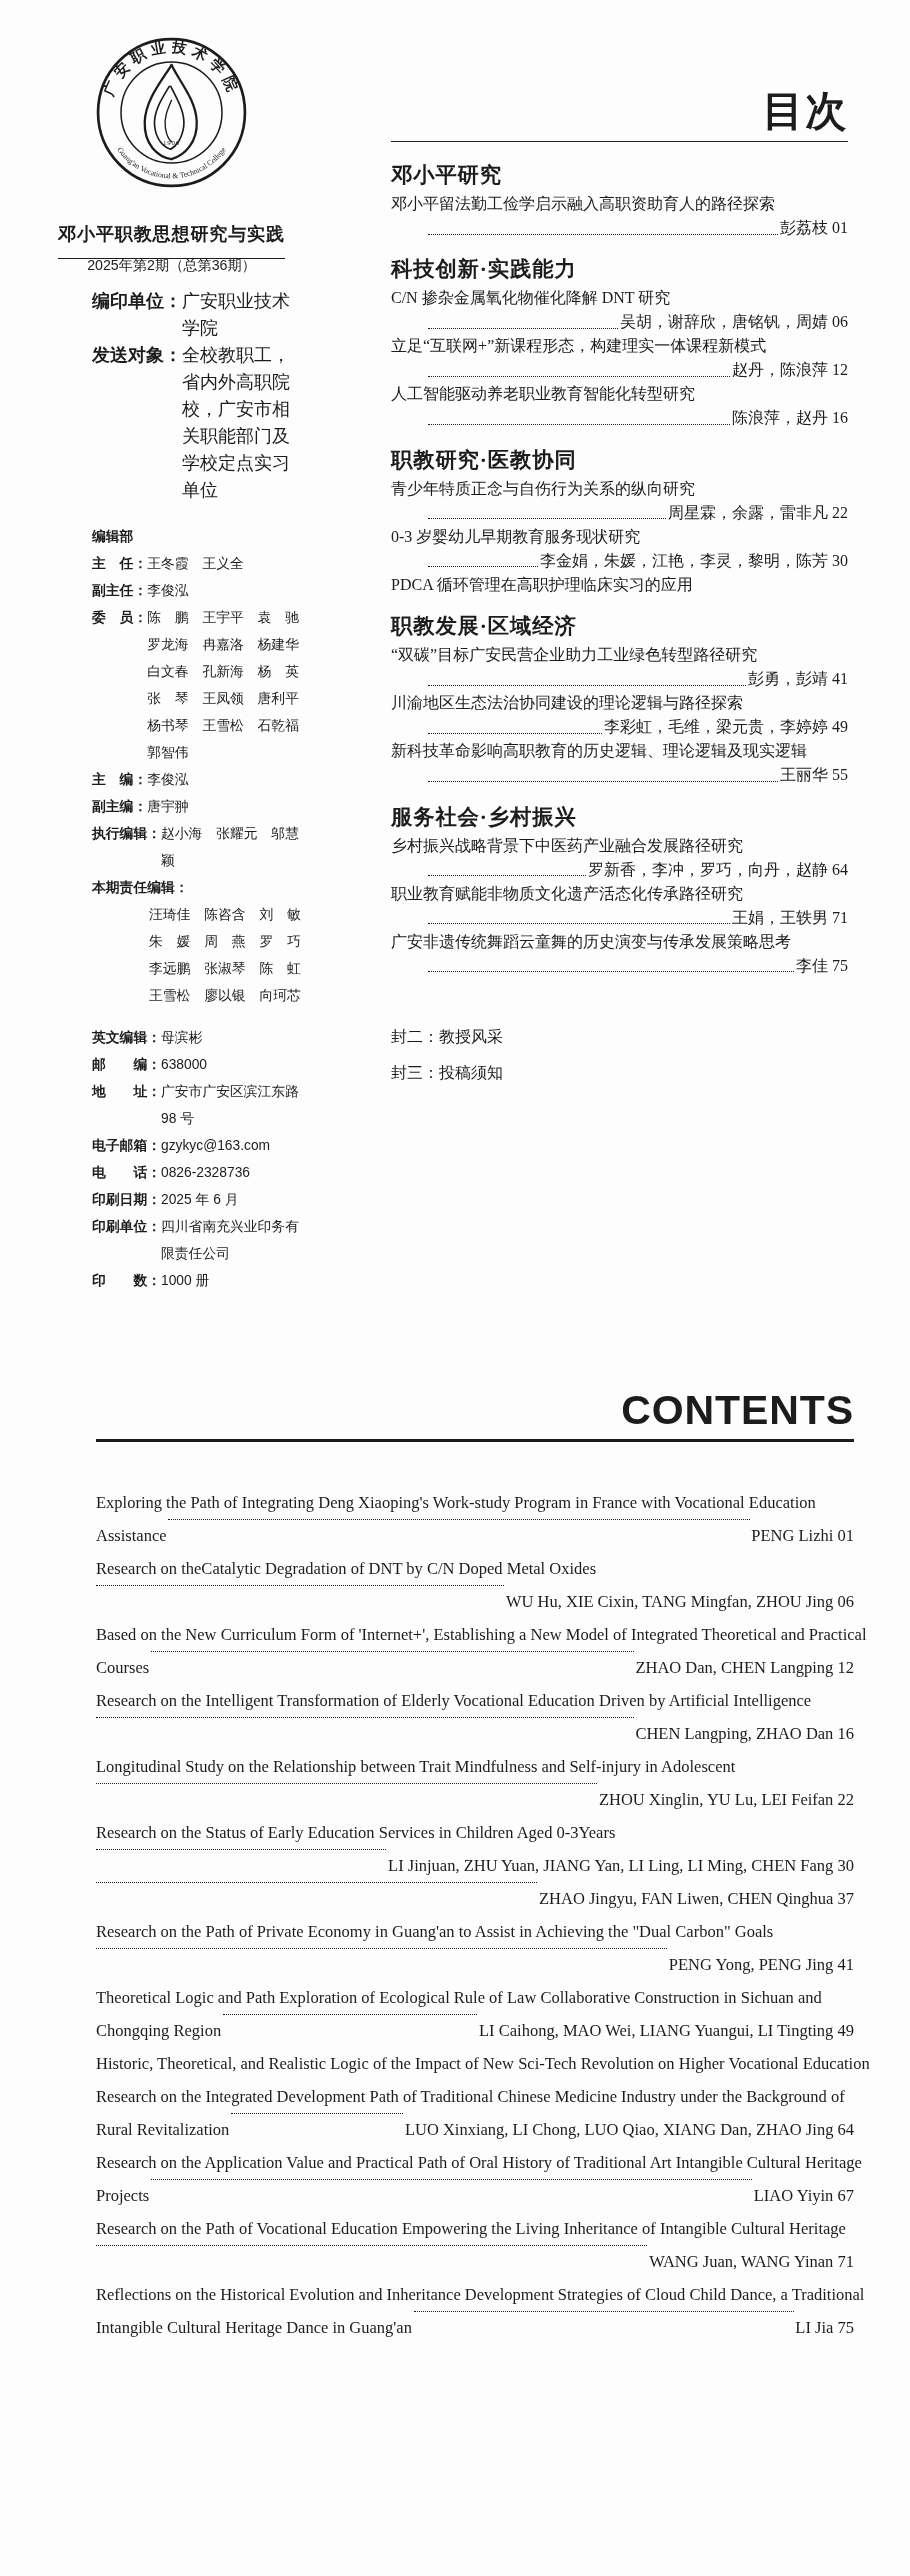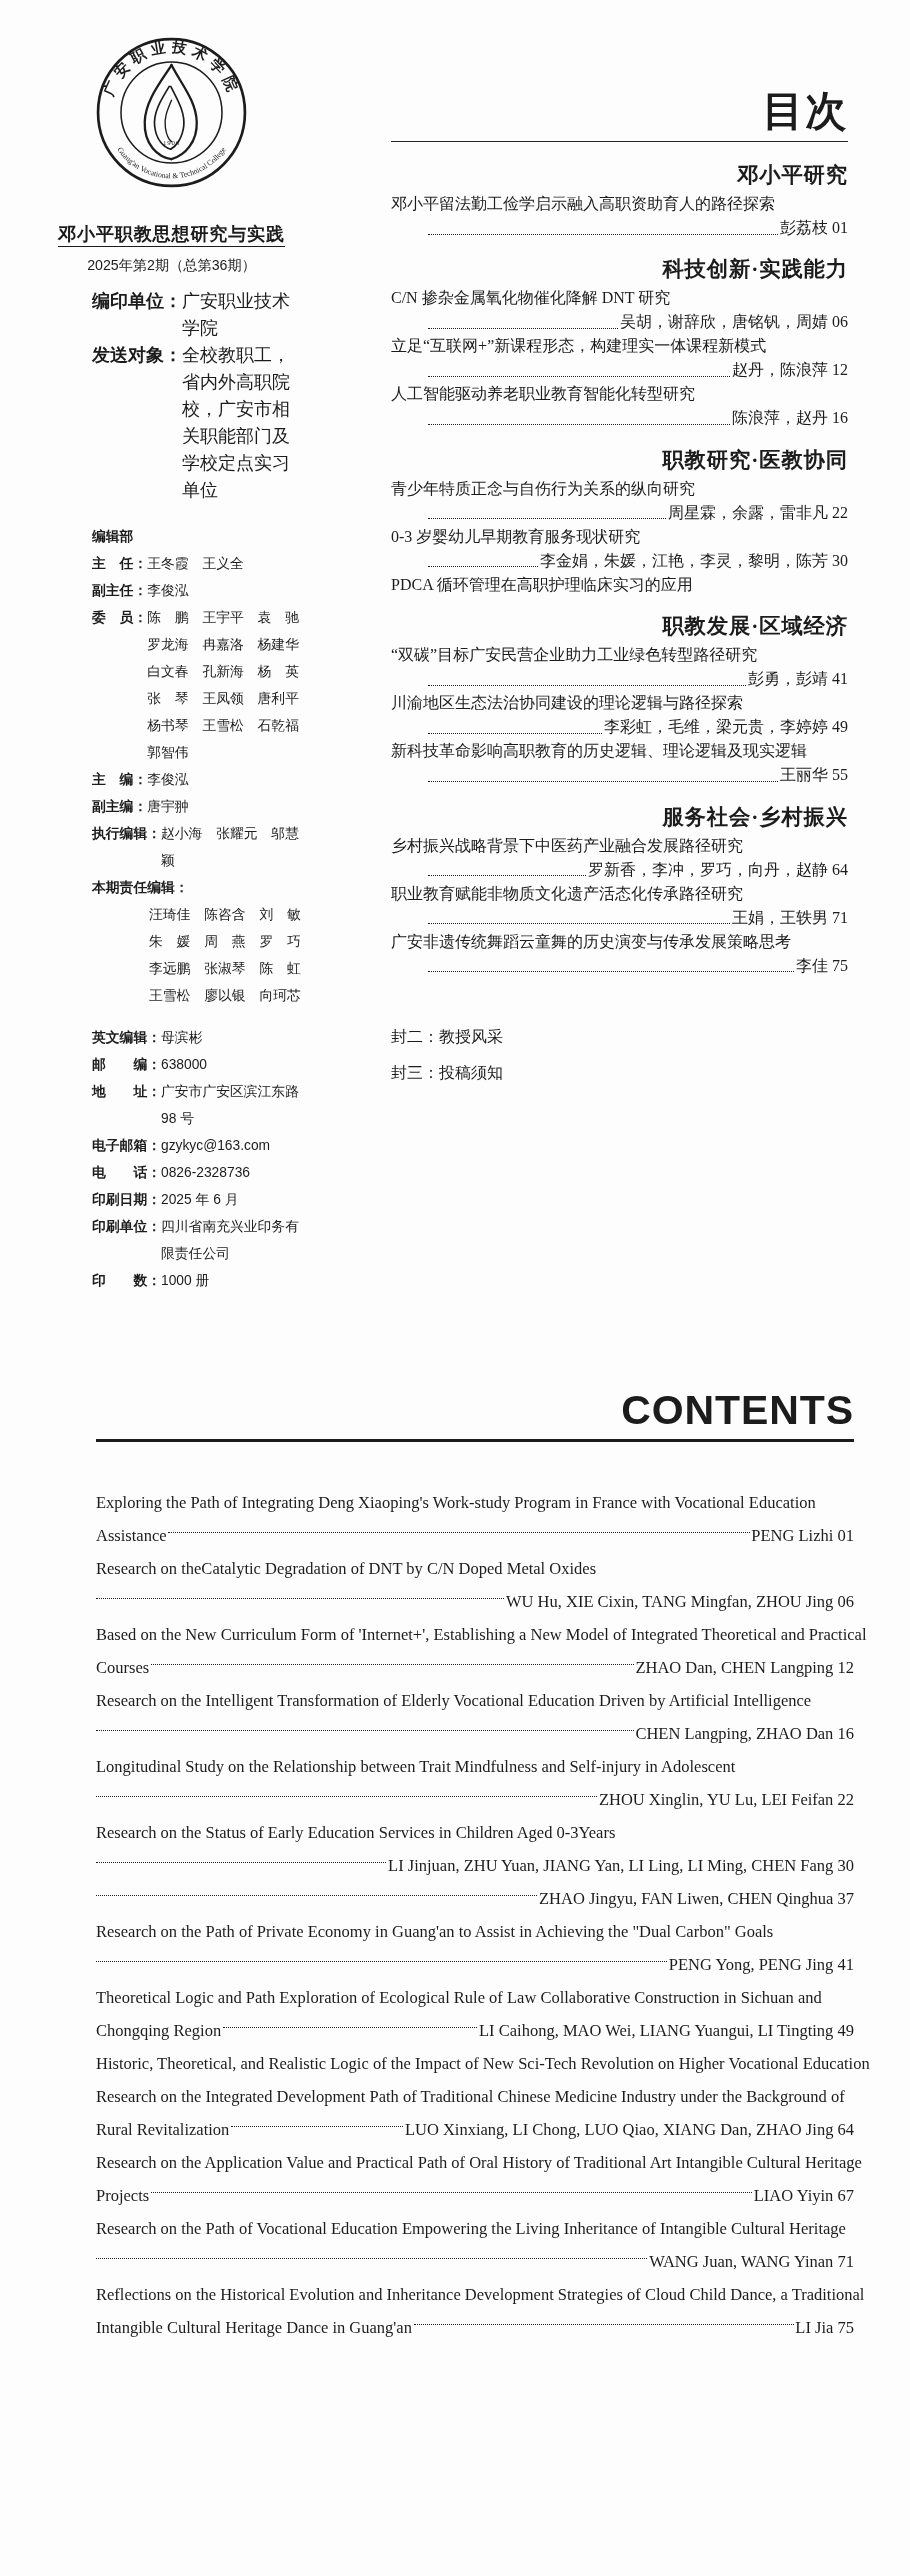--- a/index.html
+++ b/index.html
@@ -9,58 +9,58 @@
     font-family:"Liberation Serif", serif;
   }
 
   
   .left-panel { position:absolute; left:40px; top:36px; width:263px;
                 font-family:"Liberation Sans", sans-serif; }
   .seal-wrap { text-align:center; }
   .masthead { margin-top:30px; text-align:center;
               font-family:"Liberation Serif", serif; font-weight:bold;
               font-size:18px; letter-spacing:0.9px; }
-  .masthead .ul { border-bottom:1.8px solid #1c1c1c; padding-bottom:2px; }
+  .masthead .ul { border-bottom:1.8px solid #1c1c1c; padding-bottom:14px; }
   .issue { text-align:center; font-size:14.2px; margin-top:9.8px; }
 
   .info-block { margin-top:13.3px; margin-left:52px; font-size:18px; line-height:27px; }
   .pub-block  { margin-top:15px; margin-left:52px; font-size:13.8px; line-height:27px; }
   .edit-block { margin-top:18.7px; margin-left:52px; font-size:13.8px; line-height:27px; }
   .row { display:flex; align-items:flex-start; }
   .row .lab { font-weight:bold; flex:0 0 auto; white-space:pre; }
   .row .val { white-space:pre-line; }
   .edit-header { font-weight:bold; }
   .resp-lines { padding-left:57px; white-space:pre-line; }
 
   
   .cn-panel { position:absolute; left:391px; top:0; width:457px; }
   .cn-title { text-align:right; font-size:41px; font-weight:bold;
               font-family:"Liberation Sans", sans-serif; line-height:44px;
               margin-top:89px; letter-spacing:1.8px; }
   .cn-rule { border-top:1.8px solid #242424; margin-top:8px; }
   .cn-sections { margin-top:16px; }
   .cn-section { margin-top:12.4px; }
   .cn-heading { margin:0; font-size:21.3px; font-weight:bold; line-height:34px;
-                font-family:"Liberation Serif", serif; letter-spacing:0.9px;text-align:right; }
+                font-family:"Liberation Serif", serif; letter-spacing:0.9px; }
   .cn-article .t { font-size:16px; line-height:24px; white-space:nowrap; }
   .cn-dotrow { display:flex; align-items:flex-end; line-height:24px;
                padding-left:37px; font-size:16px; }
   .leader { flex:1 1 auto; border-bottom:1.8px dotted #1c1c1c; margin-bottom:5.3px; }
   .cn-dotrow .auth { flex:0 0 auto; padding-left:1.8px; white-space:nowrap; }
   .cn-covers { margin-top:41px; font-size:16px; line-height:36px; }
 
   
   .en-panel { position:absolute; left:96px; top:1387px; width:758px; }
   .en-title { text-align:right; font-size:41px; font-weight:bold;
               font-family:"Liberation Sans", sans-serif; line-height:46px;
               letter-spacing:0.9px; }
   .en-rule { border-top:3.6px solid #1c1c1c; margin-top:6.2px; }
   .en-list { margin-top:44px; font-size:16.5px; }
   .en-line { line-height:33px; white-space:nowrap; }
-  .en-leader-row { display:flex; align-items:center; line-height:33px; }
+  .en-leader-row { display:flex; align-items:flex-start; line-height:33px; }
   .en-leader-row .pfx { flex:0 0 auto; padding-right:1.8px; white-space:nowrap; }
   .en-leader-row .leader { margin-bottom:7.1px; }
   .en-leader-row .auth { flex:0 0 auto; padding-left:1.8px; white-space:nowrap; }
 </style>
 </head>
 <body>
 
 <div class="page">
 
   <div class="left-panel">

